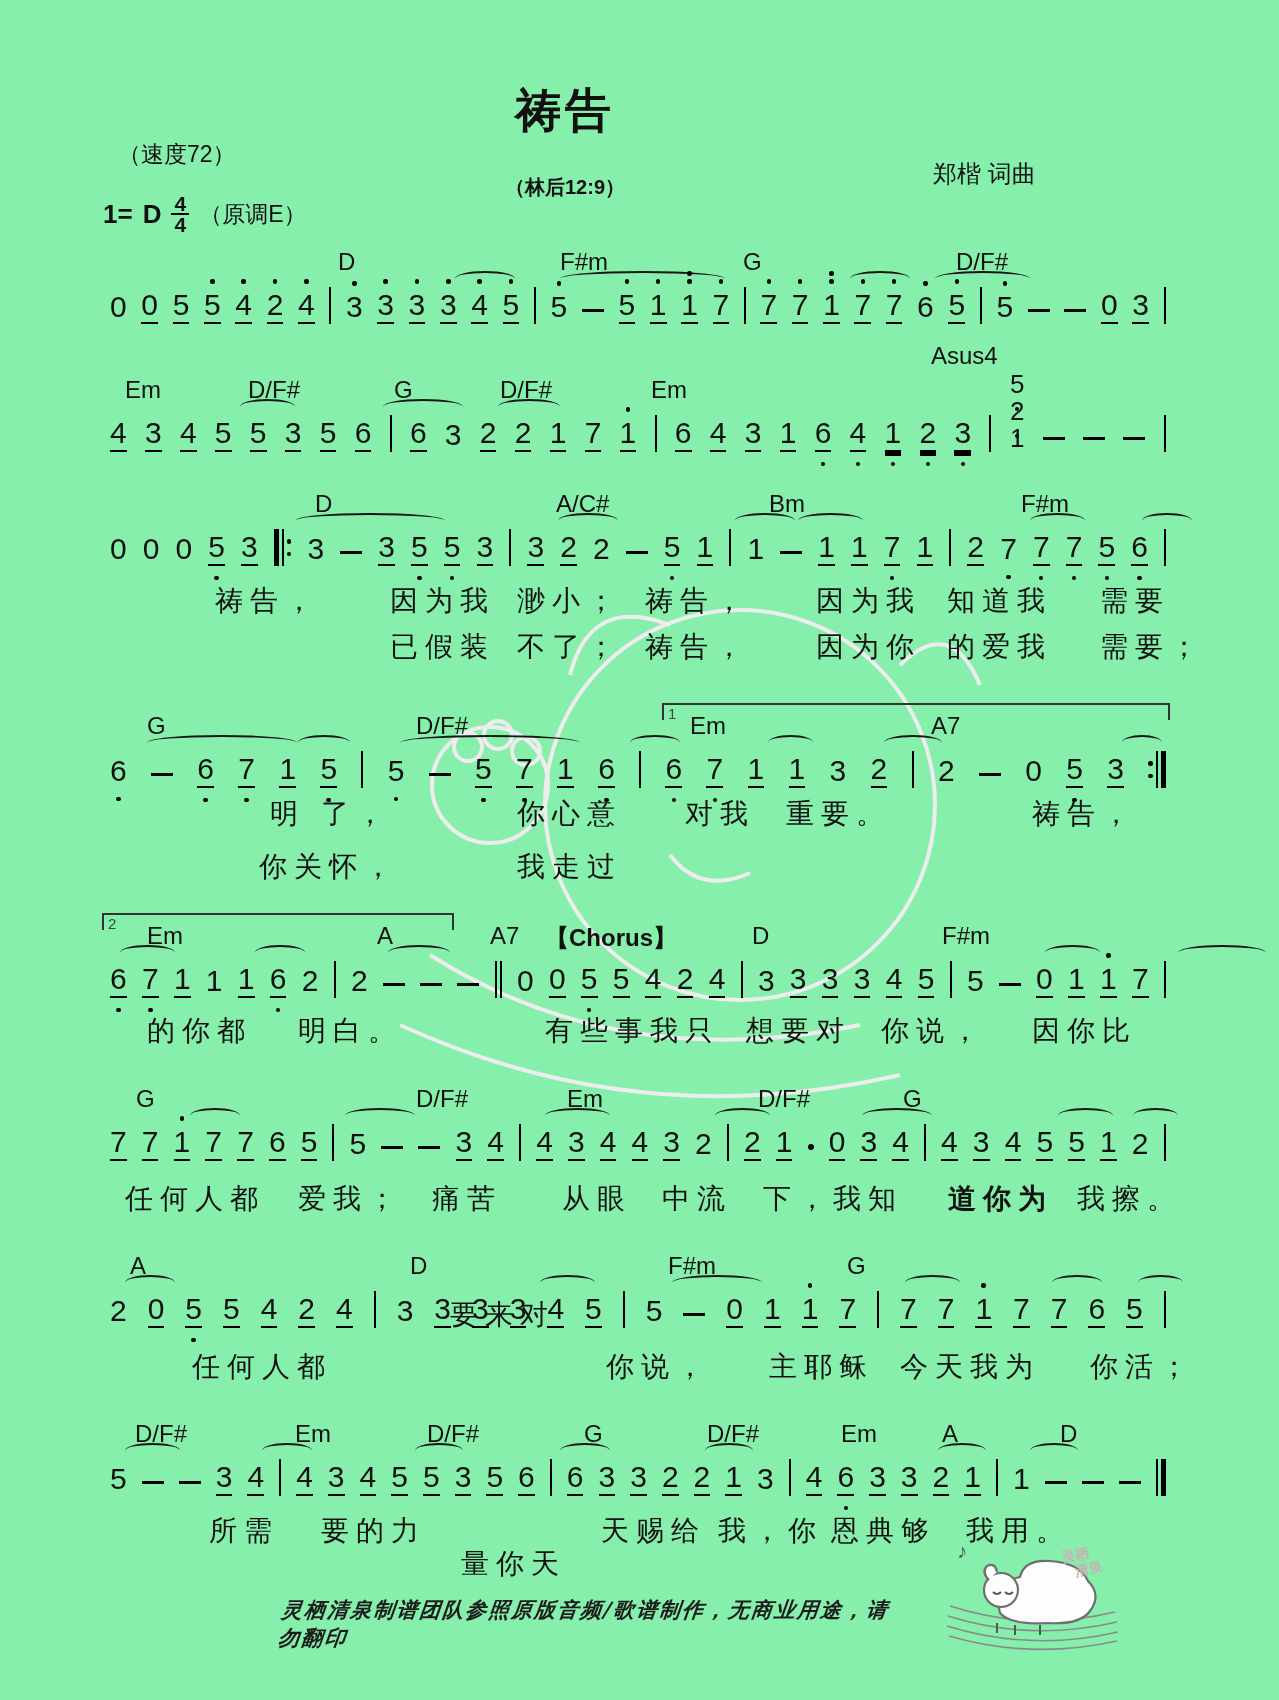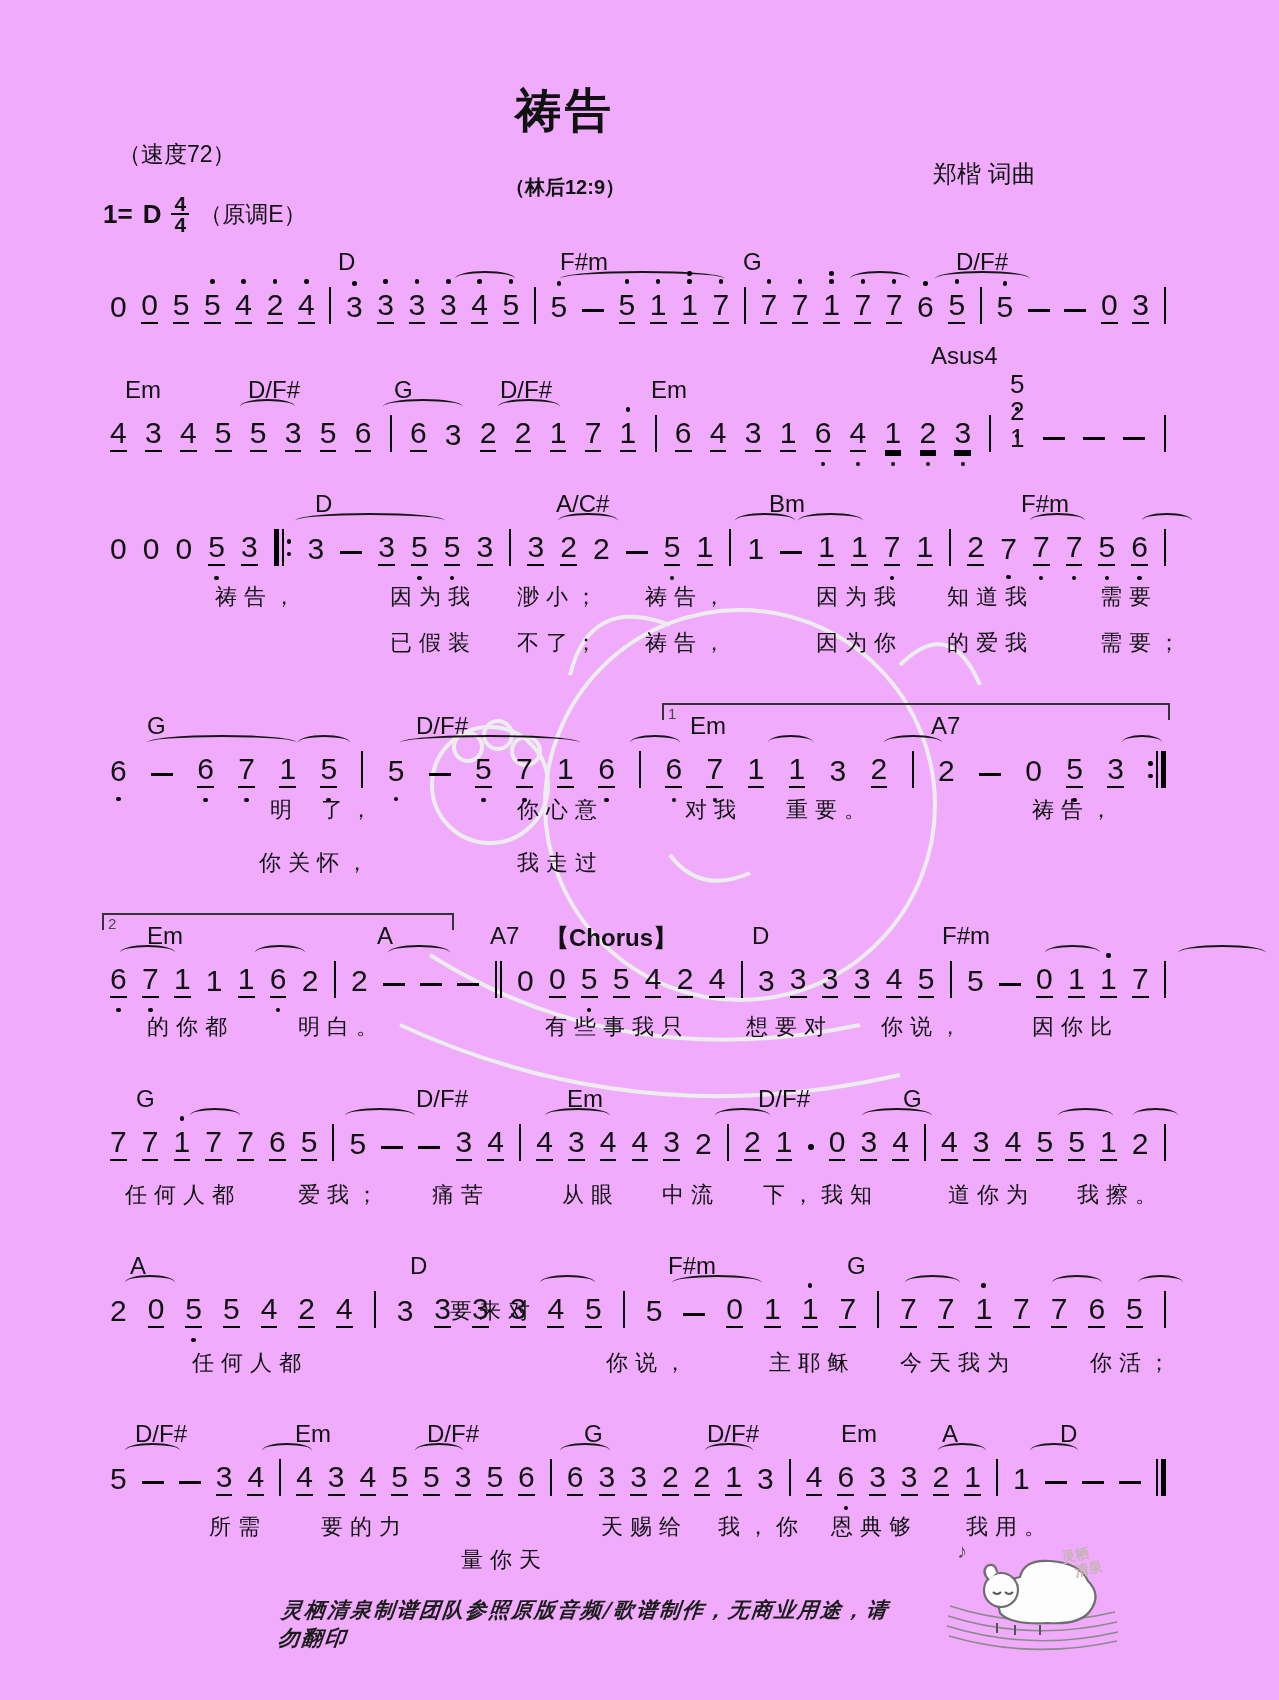--- a/index.html
+++ b/index.html
@@ -1,16 +1,16 @@
 <!DOCTYPE html>
 <html><head>
 <meta charset="utf-8">
 <style>
   html,body{margin:0;padding:0;background:#e9e9e9;}
-  #page{position:relative;width:1279px;height:1700px;margin:0 auto;background:#f0abfc;
+  #page{position:relative;width:1279px;height:1700px;margin:0 auto;background:#86efac;
         font-family:"Liberation Sans",sans-serif;color:#111;overflow:hidden;}
   .hdr{position:absolute;white-space:nowrap;}
   #title{left:405px;width:320px;top:80px;text-align:center;font-size:46px;font-weight:700;letter-spacing:4px;}
   #tempo{left:118px;top:139px;font-size:23px;font-weight:500;}
   #source{left:290px;width:550px;top:135px;text-align:center;font-size:25px;font-weight:600;}
   #scripture{left:290px;width:550px;top:174px;text-align:center;font-size:20px;font-weight:600;}
   #credit{left:933px;top:158px;font-size:24px;font-weight:500;}
   #keyline{position:absolute;left:103px;top:194px;display:flex;align-items:center;gap:10px;font-size:26px;font-weight:600;}
   #keyline .frac{display:inline-flex;flex-direction:column;align-items:center;font-size:21px;font-weight:700;line-height:19px;}
   #keyline .frac .num{border-bottom:2px solid #000;padding:0 3px;}
@@ -26,21 +26,21 @@
   .da,.db{position:absolute;left:50%;width:4.5px;height:4.5px;margin-left:-2.25px;background:#000;border-radius:50%;}
   .vbar{display:inline-block;width:2px;height:37px;background:#000;}
   .vbar.thick{width:5px;}
   .grp{display:inline-flex;align-items:center;gap:3px;height:37px;}
   .repdots{display:inline-flex;flex-direction:column;gap:8px;}
   .repdots i{width:4.5px;height:4.5px;background:#000;border-radius:50%;}
   .dash{display:inline-block;width:22px;height:3.5px;background:#000;margin-bottom:12px;}
   .aug{display:inline-block;width:6px;height:6px;background:#000;border-radius:50%;margin-bottom:11px;}
   .stack{display:inline-flex;flex-direction:column;align-items:center;}
   .stack .tok{line-height:27px;height:27px;}
-  .lyr{position:absolute;font-size:22px;font-weight:500;letter-spacing:7px;white-space:nowrap;}
+  .lyr{position:absolute;font-size:28px;font-weight:500;letter-spacing:7px;white-space:nowrap;}
   .arc{position:absolute;height:13px;border-top:2.5px solid #161616;border-radius:100% 100% 0 0;}
   .volta{position:absolute;height:15px;border-top:2.2px solid #333;border-left:2.2px solid #333;border-right:2.2px solid #333;}
   .voltanum{position:absolute;top:0px;left:4px;font-size:15px;color:#444;font-weight:500;}
   #notice{position:absolute;left:280px;top:1596px;width:620px;font-family:"DejaVu Serif",serif;
           font-style:italic;font-weight:700;font-size:21px;letter-spacing:2px;color:#1c1c1c;transform:skewX(-6deg);}
   #wm,#logo{position:absolute;}
   #wm{left:340px;top:555px;}
   #logo{left:945px;top:1528px;}
 </style>
 </head>
@@ -455,21 +455,21 @@
         <span class="grp">
           <span class="vbar"></span>
         </span>
       </div>
       <div class="lyr" style="left: 125px; top: 1180px;">任何人都</div>
       <div class="lyr" style="left: 298px; top: 1180px;">爱我；</div>
       <div class="lyr" style="left: 432px; top: 1180px;">痛苦</div>
       <div class="lyr" style="left: 562px; top: 1180px;">从眼</div>
       <div class="lyr" style="left: 662px; top: 1180px;">中流</div>
       <div class="lyr" style="left: 763px; top: 1180px;">下，我知</div>
-      <div class="lyr" style="left: 948px; top: 1180px;">道你为</div>
+      <div class="lyr" style="left: 948px; top: 1180px; font-weight: bold;">道你为</div>
       <div class="lyr" style="left: 1077px; top: 1180px;">我擦。</div>
       <div class="chord" style="left: 130px; top: 1252px;">A</div>
       <div class="chord" style="left: 410px; top: 1252px;">D</div>
       <div class="chord" style="left: 668px; top: 1252px;">F#m</div>
       <div class="chord" style="left: 847px; top: 1252px;">G</div>
       <div class="arc" style="left: 125px; top: 1275px; width: 50px;"></div>
       <div class="arc" style="left: 540px; top: 1275px; width: 55px;"></div>
       <div class="arc" style="left: 672px; top: 1275px; width: 90px;"></div>
       <div class="arc" style="left: 905px; top: 1275px; width: 55px;"></div>
       <div class="arc" style="left: 1052px; top: 1275px; width: 50px;"></div>

